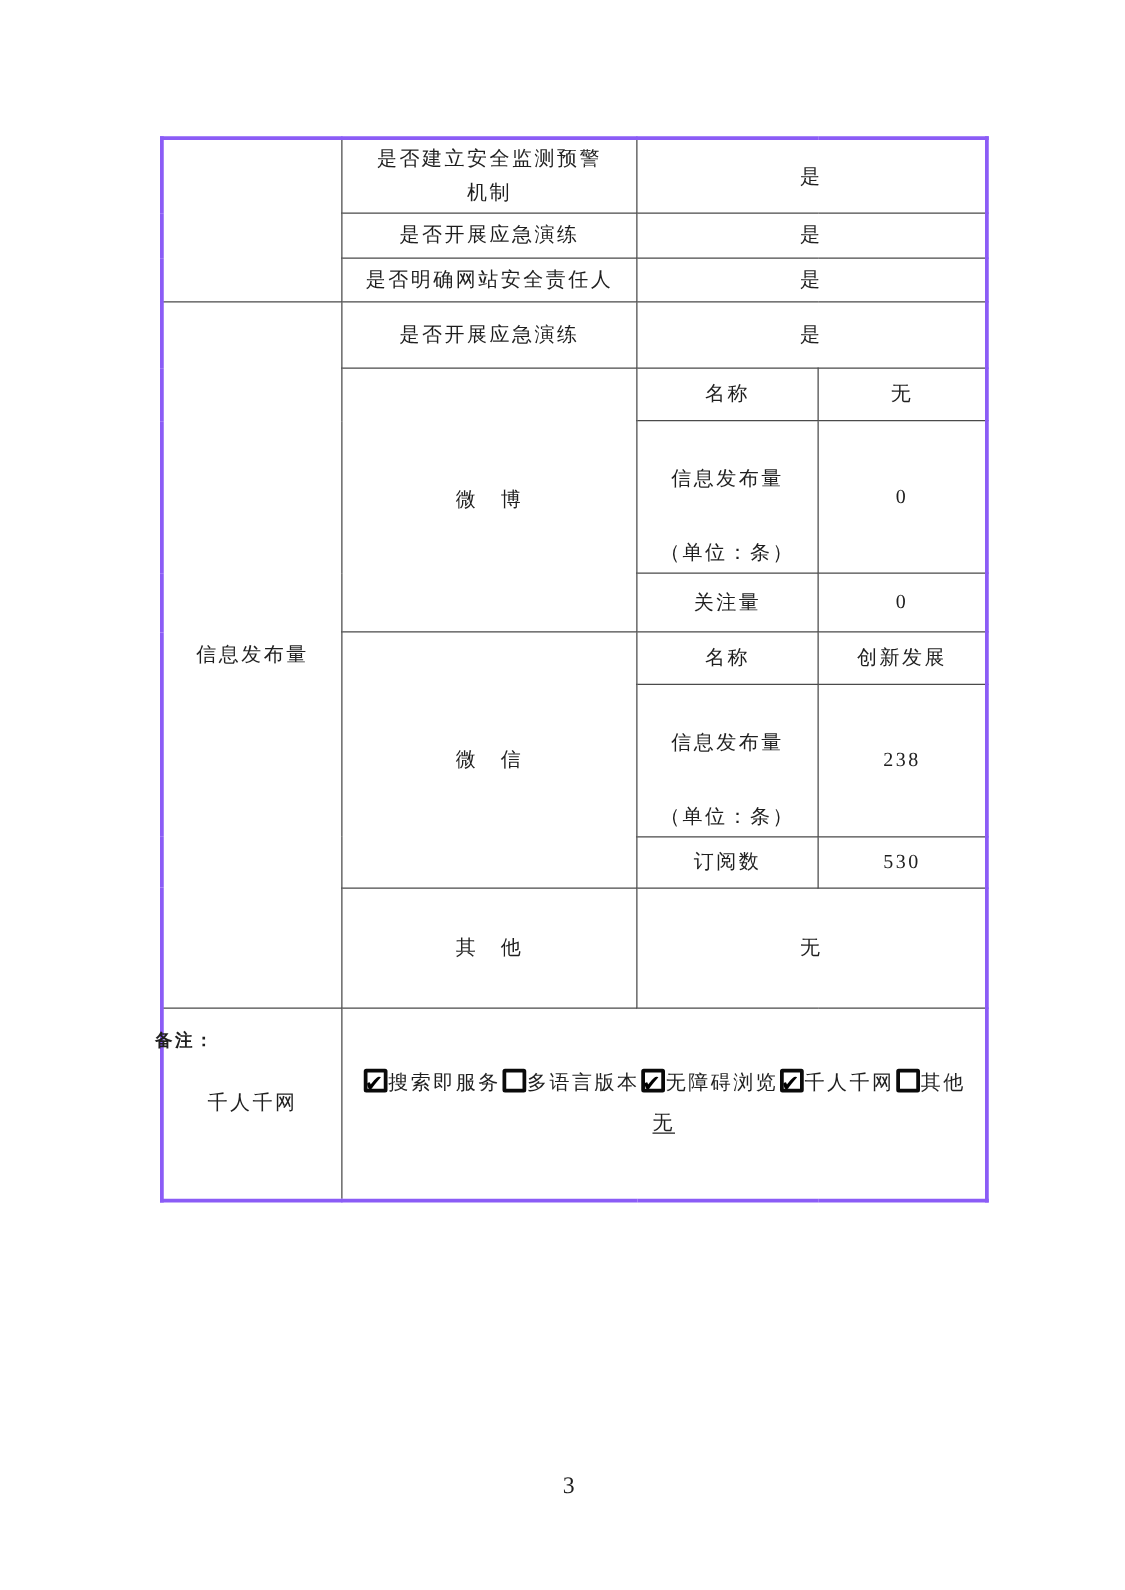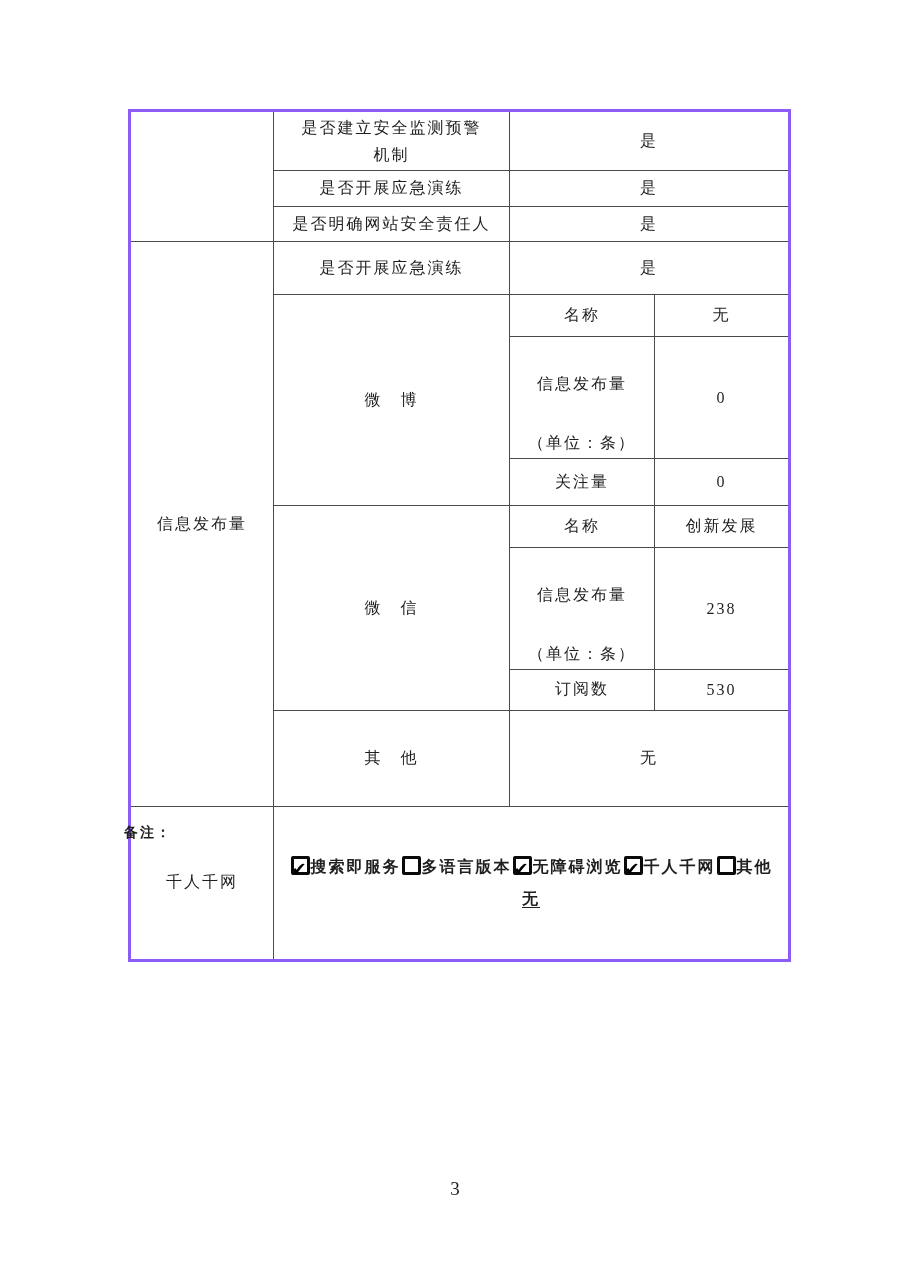--- a/index.html
+++ b/index.html
@@ -32,21 +32,20 @@
     max-width: 196px;
     line-height: 1.7;
   }
   .two-line .l1, .two-line .l2 { display: block; line-height: 1.65; margin-top: 32px; }
   .innov-cell {
     text-align: left;
     padding-left: 34px;
     padding-right: 10px;
     font-size: 17px;
     line-height: 2.0;
-    font-weight: bold;
   }
   .cb-item { white-space: nowrap; }
   .cb-box {
     display: inline-block;
     width: 13px; height: 13px;
     border: 3px solid #0a0a0a;
     border-radius: 2px;
     position: relative;
     vertical-align: -3px;
     margin: 0 1px;

